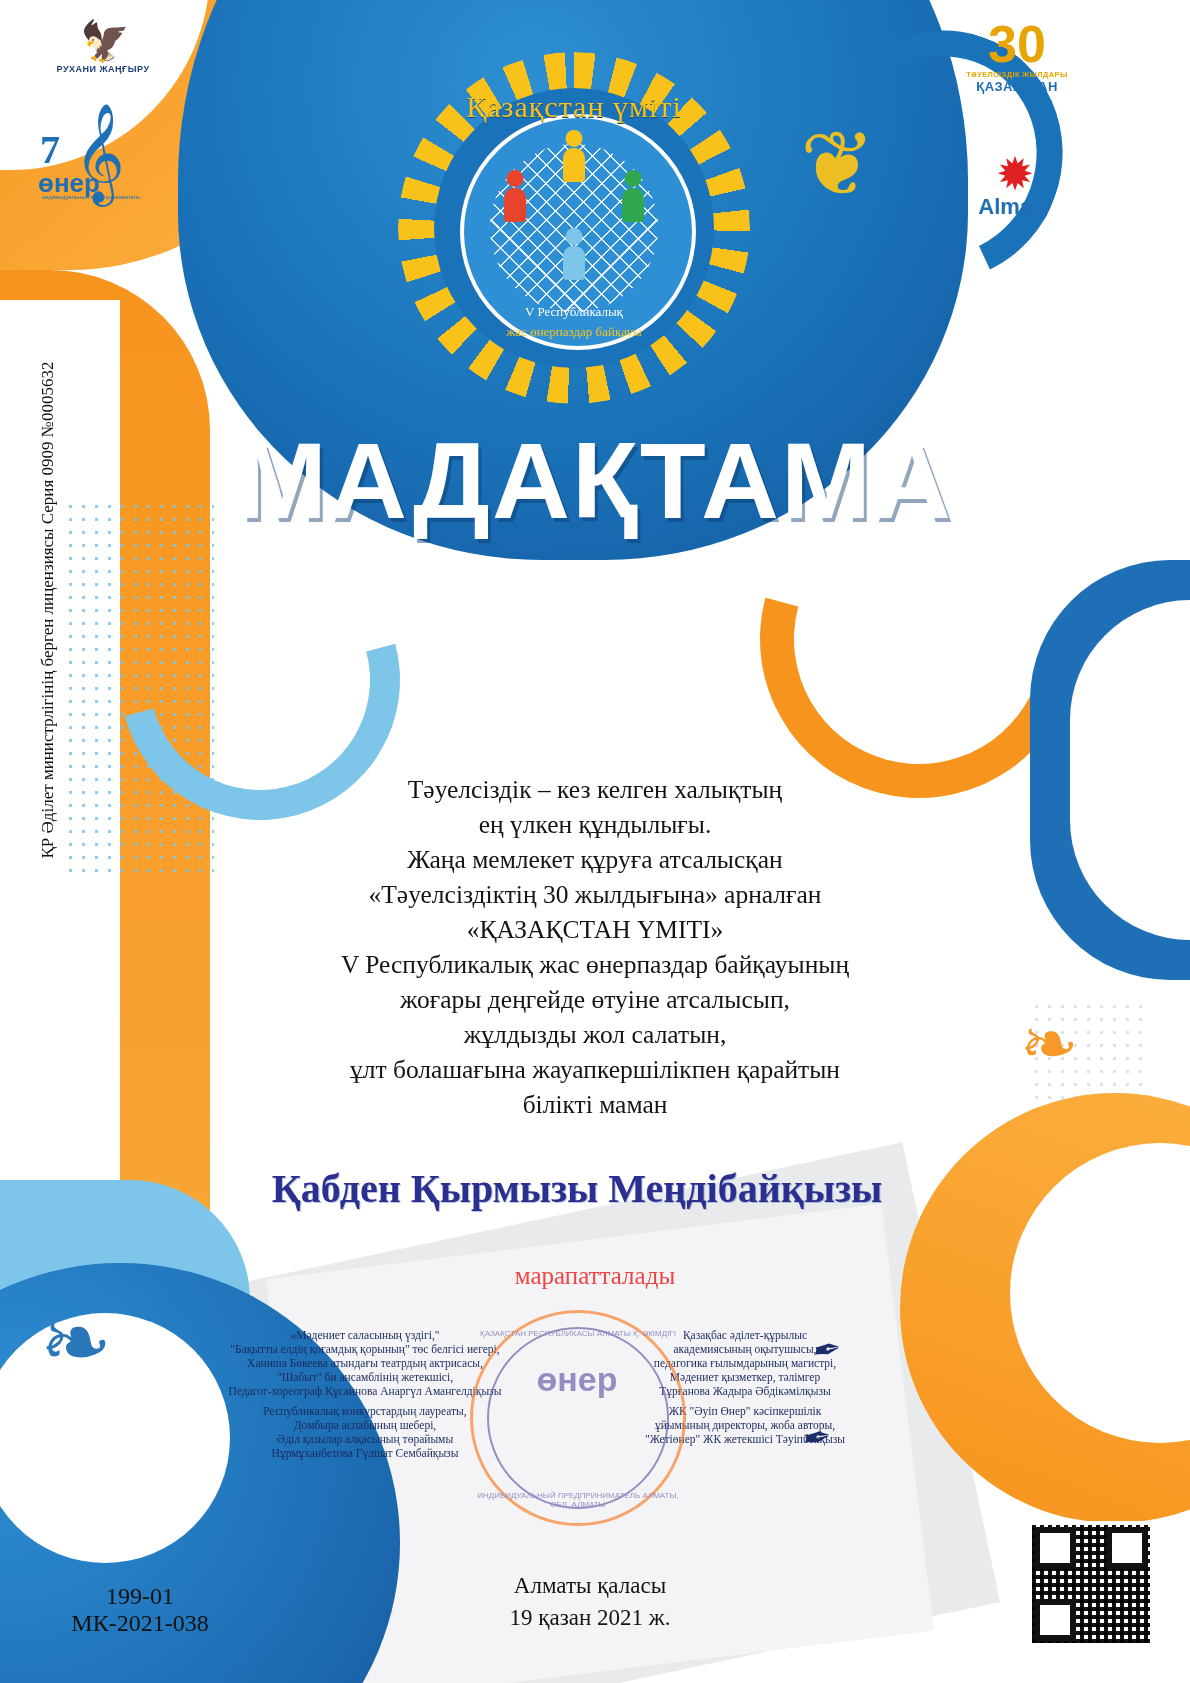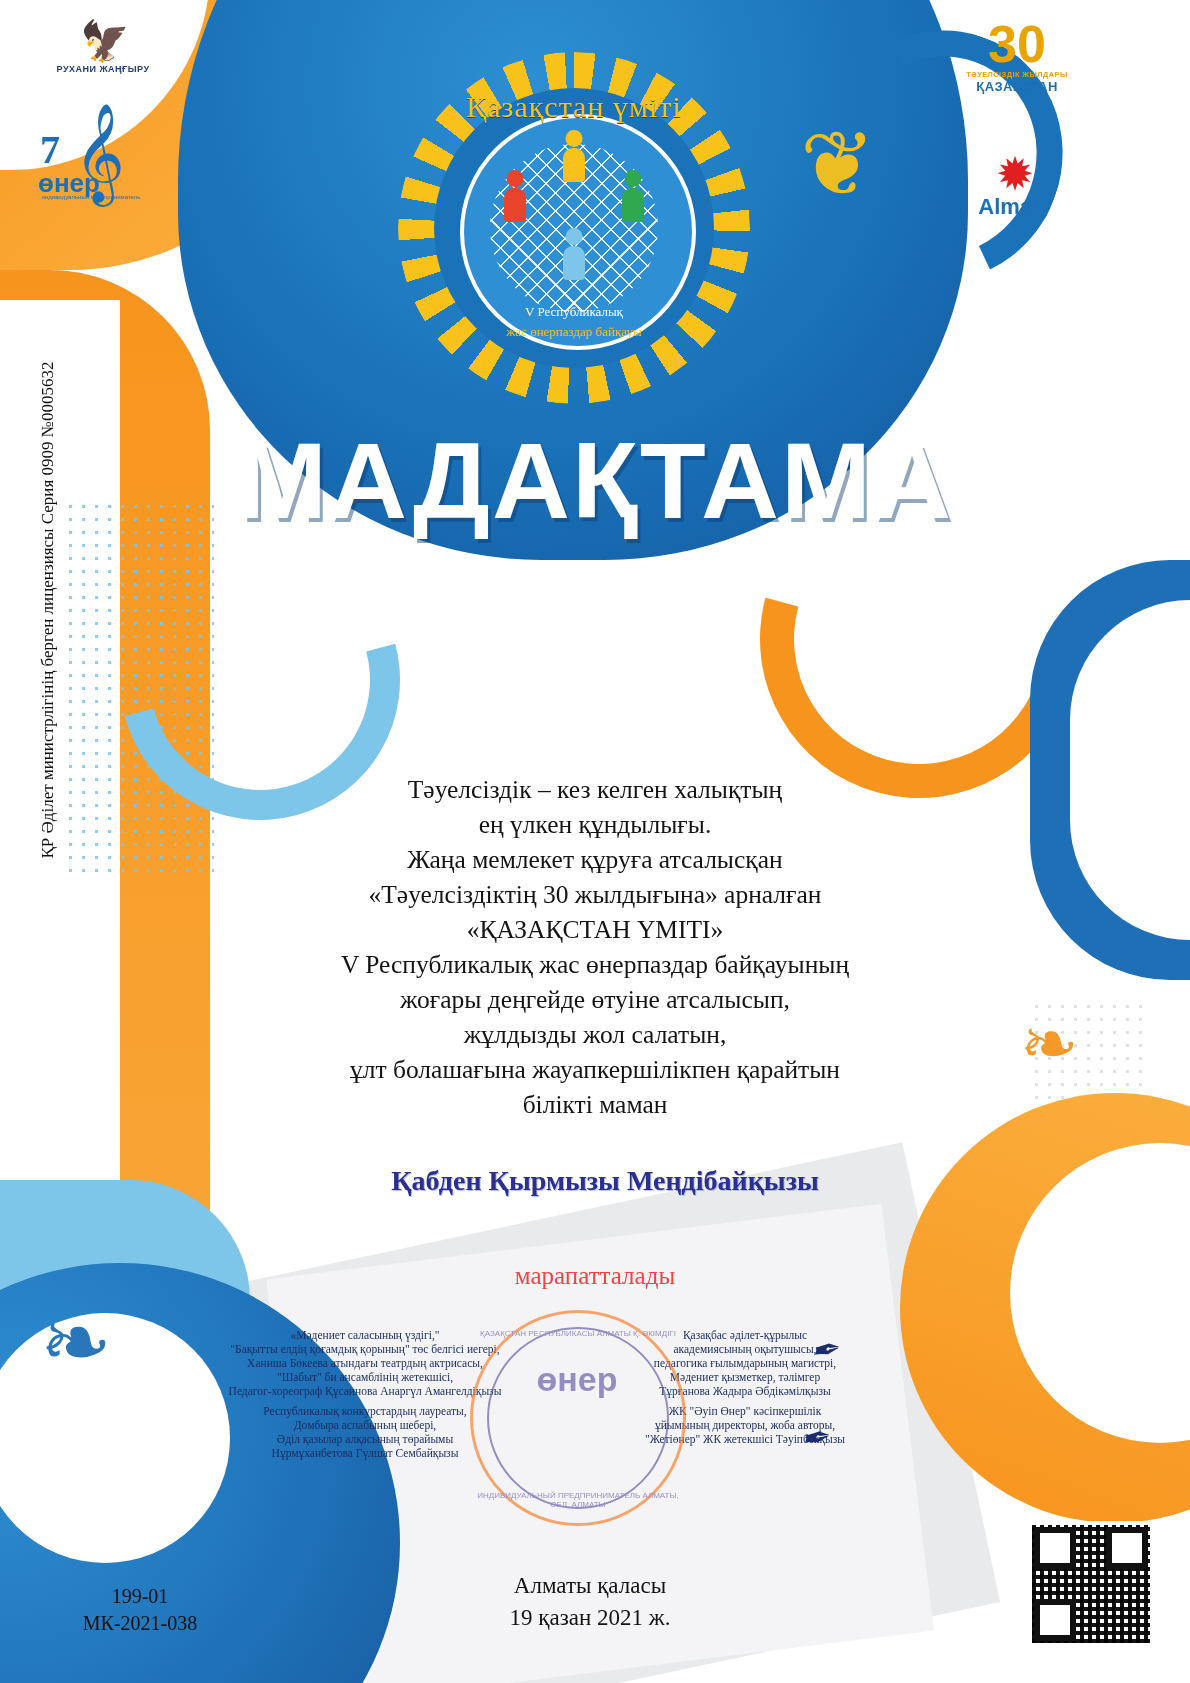--- a/index.html
+++ b/index.html
@@ -360,26 +360,26 @@
     left: 150px; top: 772px;
     width: 890px;
     text-align: center;
     font-family: "Liberation Serif", serif;
     font-size: 25.5px;
     line-height: 35px;
     color: #141414;
   }
   .recipient {
     position: absolute;
-    left: 160px; top: 1165px;
+    left: 132px; top: 1165px;
     width: 890px;
     text-align: center;
     font-family: "Liberation Serif", serif;
     font-weight: bold;
-    font-size: 28px;
+    font-size: 40px;
     color: #2b2f8f;
     text-shadow: 1px 1px 0 rgba(120,150,200,.55);
   }
   .awarded {
     position: absolute;
     left: 150px; top: 1262px;
     width: 890px;
     text-align: center;
     font-family: "Liberation Serif", serif;
     font-size: 25px;
@@ -457,21 +457,21 @@
     font-size: 23px;
     color: #141414;
     line-height: 32px;
   }
   .docnum {
     position: absolute;
     left: 40px; top: 1583px;
     width: 200px;
     text-align: center;
     font-family: "Liberation Serif", serif;
-    font-size: 20px;
+    font-size: 24px;
     color: #111111;
     line-height: 27px;
   }
   .qr {
     position: absolute;
     right: 36px; bottom: 36px;
     width: 118px; height: 118px;
     background:
       repeating-linear-gradient(0deg, #111 0 4px, transparent 4px 8px),
       repeating-linear-gradient(90deg, #111 0 4px, #fff 4px 8px);

